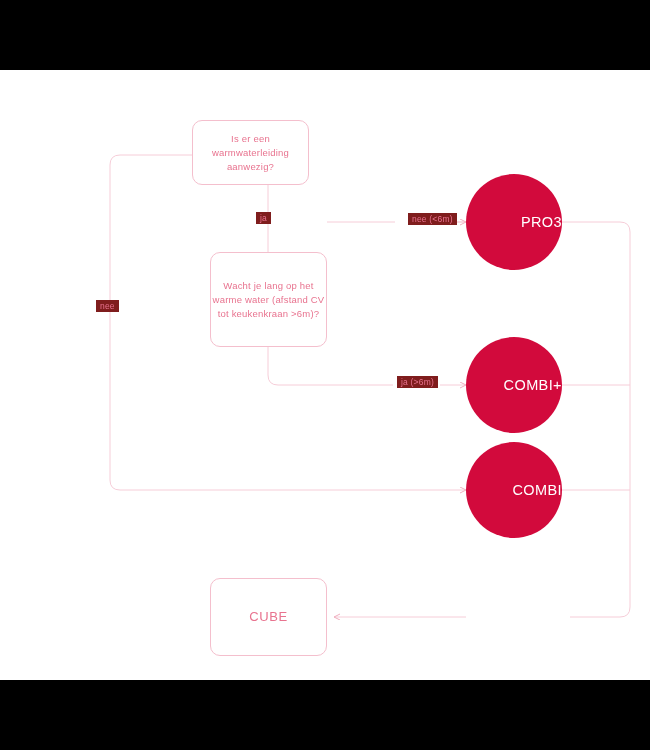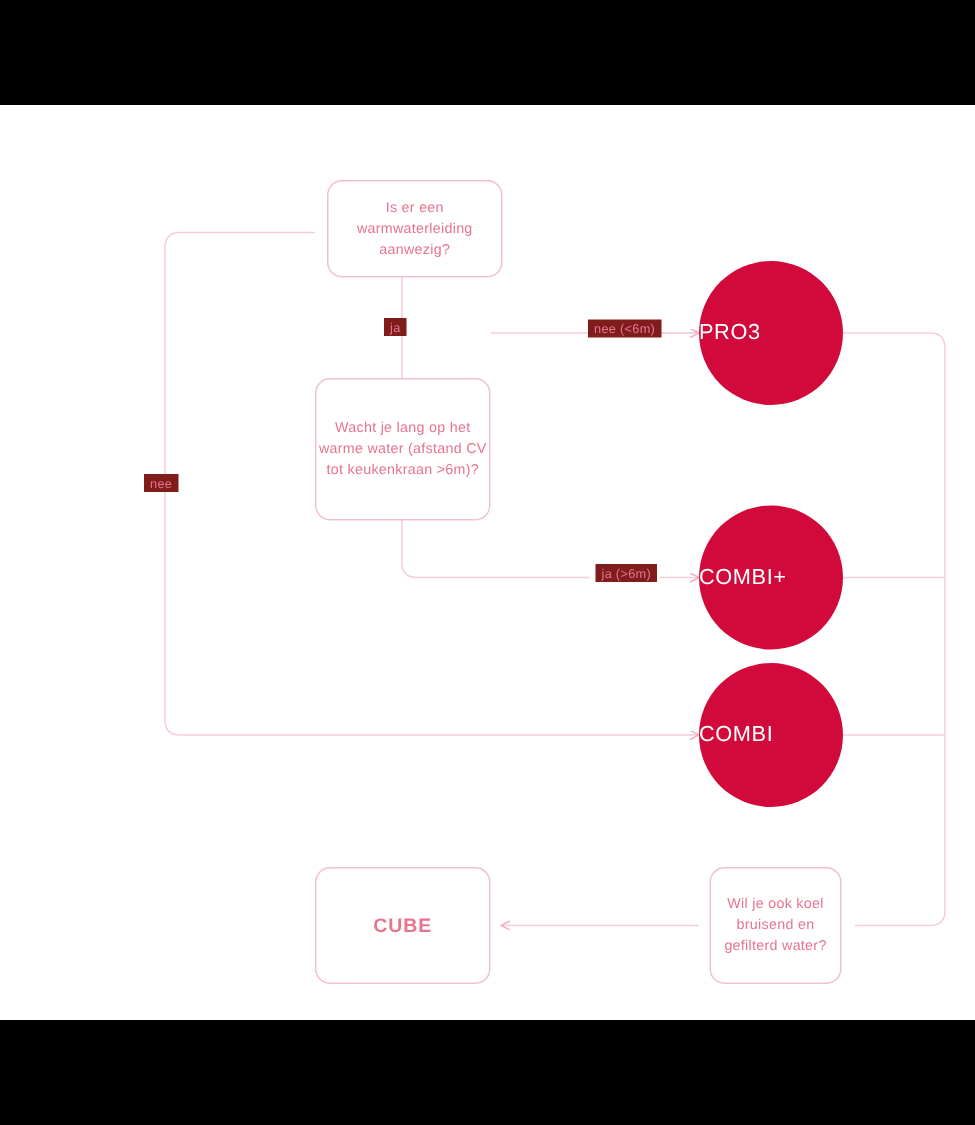--- a/index.html
+++ b/index.html
@@ -64,21 +64,21 @@
   }
   .decision.big-label {
     font-size: 13px;
     letter-spacing: 0.6px;
   }
   .circle {
     border-radius: 50%;
     background: #d20a3c;
     display: flex;
     align-items: center;
-    justify-content: flex-start;
+    justify-content: flex-end;
     color: #ffffff;
     font-size: 14.5px;
     letter-spacing: 0.4px;
   }
   .edge-label {
     position: absolute;
     color: #e8738f;
     font-size: 8.5px;
     letter-spacing: 0.2px;
     background: #7f1d1d;
@@ -115,50 +115,47 @@
 
       <path d="M562,152 L620,152 Q630,152 630,162 L630,537 Q630,547 620,547 L570,547" fill="none" stroke="#f6cdd8" stroke-width="1"></path>
 
       <path d="M562,315 L630,315" fill="none" stroke="#f6cdd8" stroke-width="1"></path>
 
       <path d="M562,420 L630,420" fill="none" stroke="#f6cdd8" stroke-width="1"></path>
 
       <path d="M466,547 L334,547" fill="none" stroke="#f6cdd8" stroke-width="1" marker-end="url(#arrow)"></path>
     </svg>
 
-    <div class="node decision" style="left:218px; top:50px; width:117px; height:65px;">
+    <div class="node decision" style="left:192px; top:50px; width:117px; height:65px;">
       <span>Is er een warmwaterleiding aanwezig?</span>
     </div>
 
     <div class="node decision" style="left:210px; top:182px; width:117px; height:95px;">
       <span>Wacht je lang op het warme water (afstand CV tot keukenkraan &gt;6m)?</span>
     </div>
 
     <div class="node circle" style="left:466px; top:104px; width:96px; height:96px;">
       <span>PRO3</span>
     </div>
 
     <div class="node circle" style="left:466px; top:372px; width:96px; height:96px;">
       <span>COMBI</span>
     </div>
 
     <div class="node circle" style="left:466px; top:267px; width:96px; height:96px;">
       <span>COMBI+</span>
     </div>
 
-    <div class="node decision" style="left:473px; top:508px; width:88px; height:78px;">
-      <span>Wil je ook koel bruisend en gefilterd water?</span>
-    </div>
 
-    <div class="node decision big-label" style="left:210px; top:508px; width:117px; height:78px;font-weight:bold;">
+    <div class="node decision big-label" style="left:210px; top:508px; width:117px; height:78px;">
       <span>CUBE</span>
     </div>
 
     <div class="edge-label" style="left:256px; top:142px;">ja</div>
 
-    <div class="edge-label" style="left:96px; top:246px;">nee</div>
+    <div class="edge-label" style="left:96px; top:230px;">nee</div>
 
-    <div class="edge-label" style="left:392px; top:143px;">nee (&lt;6m)</div>
+    <div class="edge-label" style="left:408px; top:143px;">nee (&lt;6m)</div>
 
     <div class="edge-label" style="left:397px; top:306px;">ja (&gt;6m)</div>
 
   </div>
 </div>
 
 </body></html>

